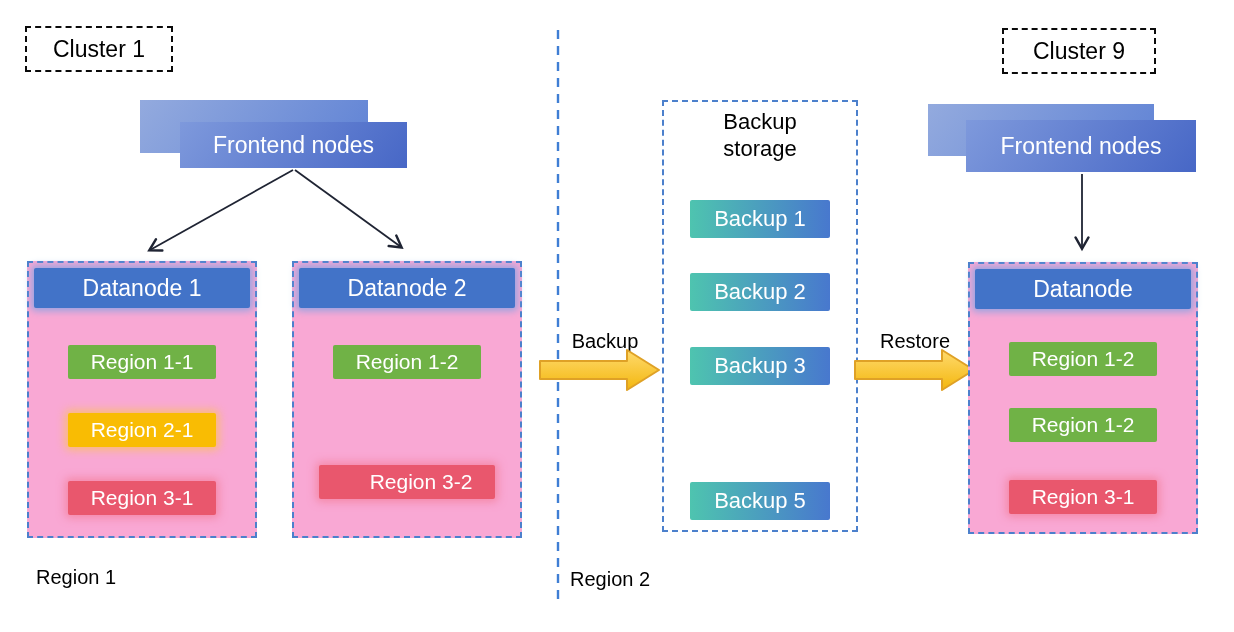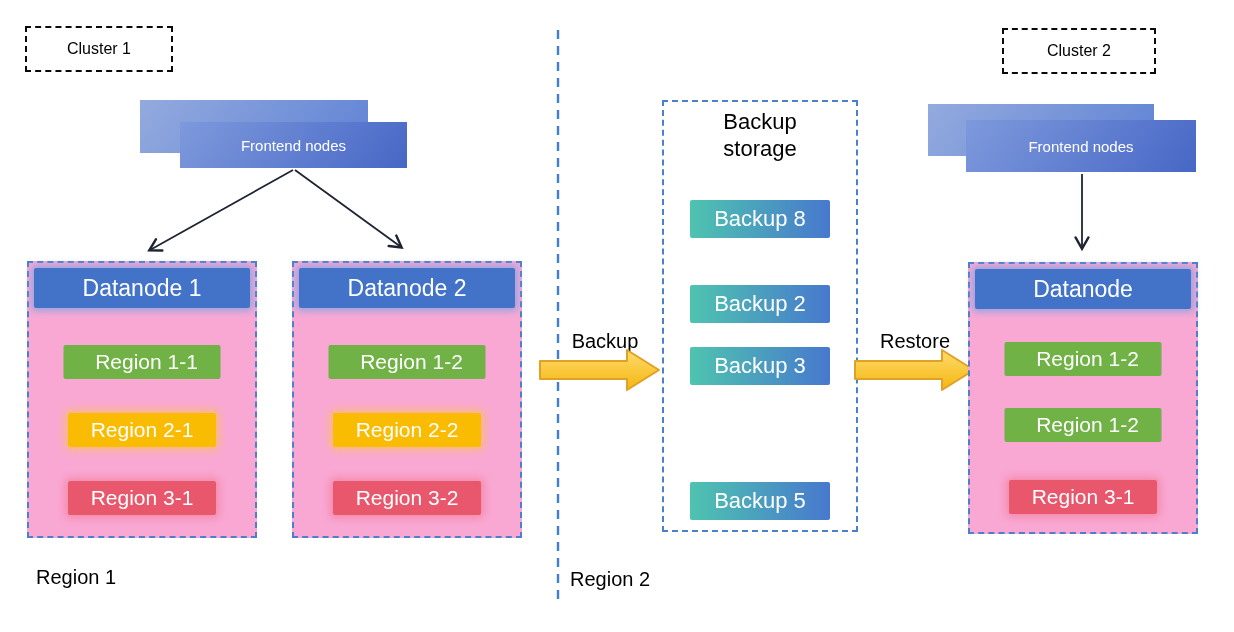--- a/index.html
+++ b/index.html
@@ -19,41 +19,41 @@
   .overlay{position:absolute; left:0; top:0; pointer-events:none;}
   .divider{stroke:var(--divider-blue,#3F7ED4); stroke-width:2.4; stroke-dasharray:9 7; fill:none;}
   .conn{stroke:var(--thin-arrow,#1F2433); stroke-width:1.8; fill:none;}
   .ah-path{stroke:var(--thin-arrow,#1F2433); stroke-width:1.5; fill:none; stroke-linecap:round;}
   .gold-a{stop-color:var(--arrow-yellow-light,#FFDA6E);}
   .gold-b{stop-color:var(--arrow-yellow-dark,#F3B70E);}
 
   .cluster-label{
     position:absolute; box-sizing:border-box; height:46px;
     border:2px dashed #0a0a0a; display:flex; align-items:center; justify-content:center;
-    font-size:16px; background:#fff;
+    font-size:23px; background:#fff;
   }
   .fe-back{position:absolute; background:linear-gradient(128deg, var(--frontend-light,#93AADE), var(--frontend-light2,#6083D5));}
   .fe-front{
     position:absolute; display:flex; align-items:center; justify-content:center;
     background:linear-gradient(128deg, var(--frontend-start,#7E99DC), var(--frontend-end,#4767C6));
-    color:#fff; font-size:15px;
+    color:#fff; font-size:23px;
   }
   .dn-container{position:absolute; box-sizing:border-box; border:2px dashed var(--container-border,#4C80CC); background:#f9a8d4;}
   .dn-header{
     position:absolute; left:5px; right:5px; top:5px; height:40px; border-radius:2px;
     background:var(--datanode-blue,#4273C8); color:#fff; font-size:23px;
     display:flex; align-items:center; justify-content:center;
     box-shadow:0 0 7px 3px rgba(128,162,228,0.8);
   }
   .region{
     position:absolute; left:50%; transform:translateX(-50%); width:148px; height:34px;
     display:flex; align-items:center; justify-content:center; border-radius:2px;
     color:#fff; font-size:21px; white-space:nowrap;
   }
-  .region.green{background:var(--region-green,#70B246);padding-left:9px;}
+  .region.green{background:var(--region-green,#70B246);}
   .region.yellow{background:var(--region-yellow,#F9BC03); box-shadow:0 0 9px 3px rgba(251,199,66,0.65);}
   .region.red{background:var(--region-red,#E9576D); box-shadow:0 0 9px 3px rgba(240,112,132,0.55);}
 
   .storage{position:absolute; box-sizing:border-box; border:2px dashed var(--container-border,#4C80CC); background:#fff;}
   .storage-title{margin:6px auto 0; width:122px; text-align:center; font-size:22px; line-height:27px;}
   .backup-item{
     position:absolute; left:26px; width:140px; height:38px; border-radius:2px;
     background:linear-gradient(90deg, var(--backup-teal,#4EC4AF), var(--backup-blue,#4878CE));
     color:#fff; font-size:22px; display:flex; align-items:center; justify-content:center;
   }
@@ -95,48 +95,47 @@
   <div class="dn-container" style="left:27px; top:261px; width:230px; height:277px;">
     <div class="dn-header">Datanode 1</div>
     <div class="region green" style="top:82px;">Region 1-1</div>
     <div class="region yellow" style="top:150px;">Region 2-1</div>
     <div class="region red" style="top:218px;">Region 3-1</div>
   </div>
 
   <div class="dn-container" style="left:292px; top:261px; width:230px; height:277px;">
     <div class="dn-header">Datanode 2</div>
     <div class="region green" style="top:82px;">Region 1-2</div>
-    <div class="region yellow" style="top:150px;">Region 2-2</div>
-    <div class="region red" style="top:218px;">Region 3-2</div>
+    <div class="region red" style="top:202px;padding-left:28px;">Region 3-2</div>
   </div>
 
   <div class="bottom-label" style="left:36px; top:566px;">Region 1</div>
 
   <div class="flow-label" style="left:552px; top:330px;">Backup</div>
   <svg class="block-arrow" style="left:538px; top:348px;" width="124" height="44" viewBox="0 0 124 44">
     <polygon points="2,13 89,13 89,2 121,22 89,42 89,31 2,31"></polygon>
   </svg>
 
   <div class="storage" style="left:662px; top:100px; width:196px; height:432px;">
     <div class="storage-title">Backup storage</div>
-    <div class="backup-item" style="top:98px;">Backup 8</div>
-    <div class="backup-item" style="top:171px;margin-top:12px;">Backup 2</div>
+    <div class="backup-item" style="top:98px;">Backup 1</div>
+    <div class="backup-item" style="top:171px;">Backup 2</div>
     <div class="backup-item" style="top:245px;">Backup 3</div>
     <div class="backup-item" style="top:380px;text-align:center;">Backup 5</div>
   </div>
 
   <div class="bottom-label" style="left:570px; top:568px;">Region 2</div>
 
   <div class="flow-label" style="left:862px; top:330px;">Restore</div>
   <svg class="block-arrow" style="left:853px; top:348px;" width="124" height="44" viewBox="0 0 124 44">
     <polygon points="2,13 89,13 89,2 121,22 89,42 89,31 2,31"></polygon>
   </svg>
 
   <div class="cluster-label" style="left:1002px; top:28px; width:154px;">
-    <span>Cluster 2</span>
+    <span>Cluster 9</span>
   </div>
 
   <div class="fe-back" style="left:928px; top:104px; width:226px; height:52px;"></div>
   <div class="fe-front" style="left:966px; top:120px; width:230px; height:52px;">
     <span>Frontend nodes</span>
   </div>
 
   <div class="dn-container" style="left:968px; top:262px; width:230px; height:272px;">
     <div class="dn-header">Datanode</div>
     <div class="region green" style="top:78px;">Region 1-2</div>

